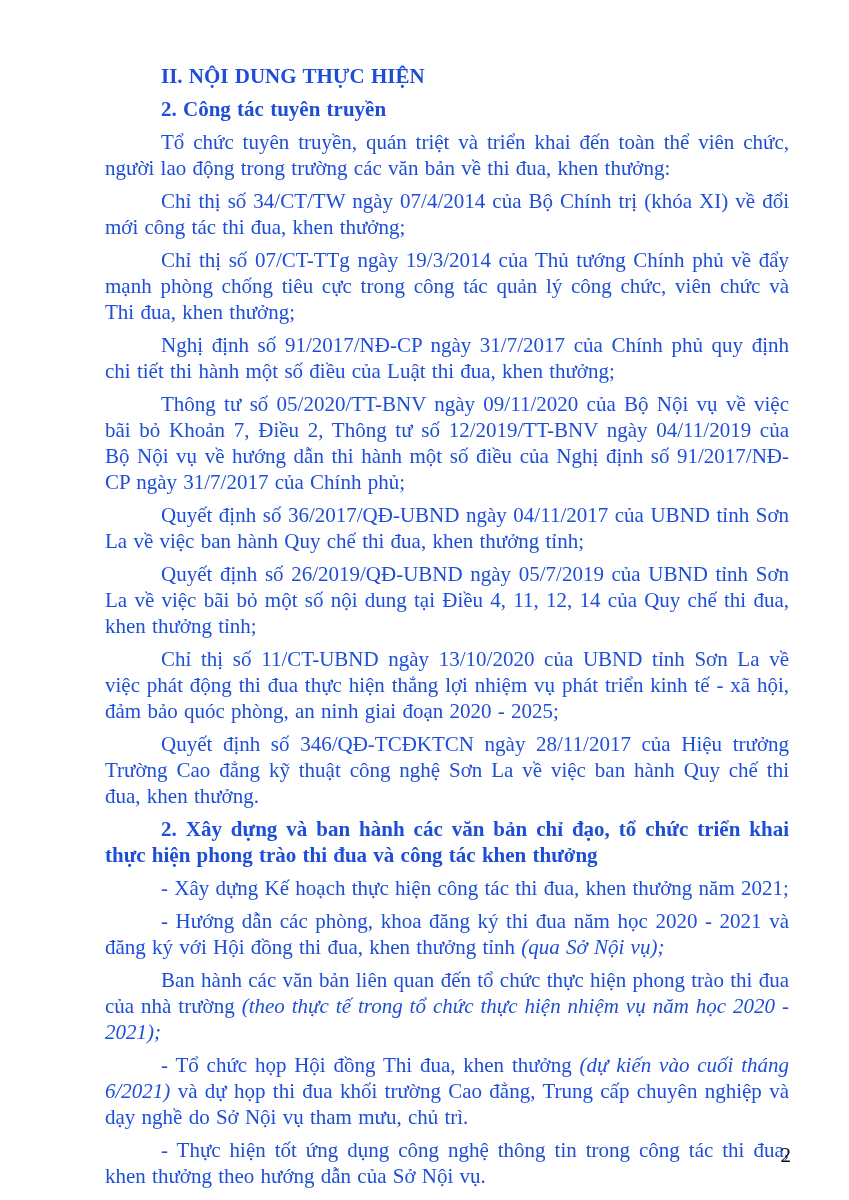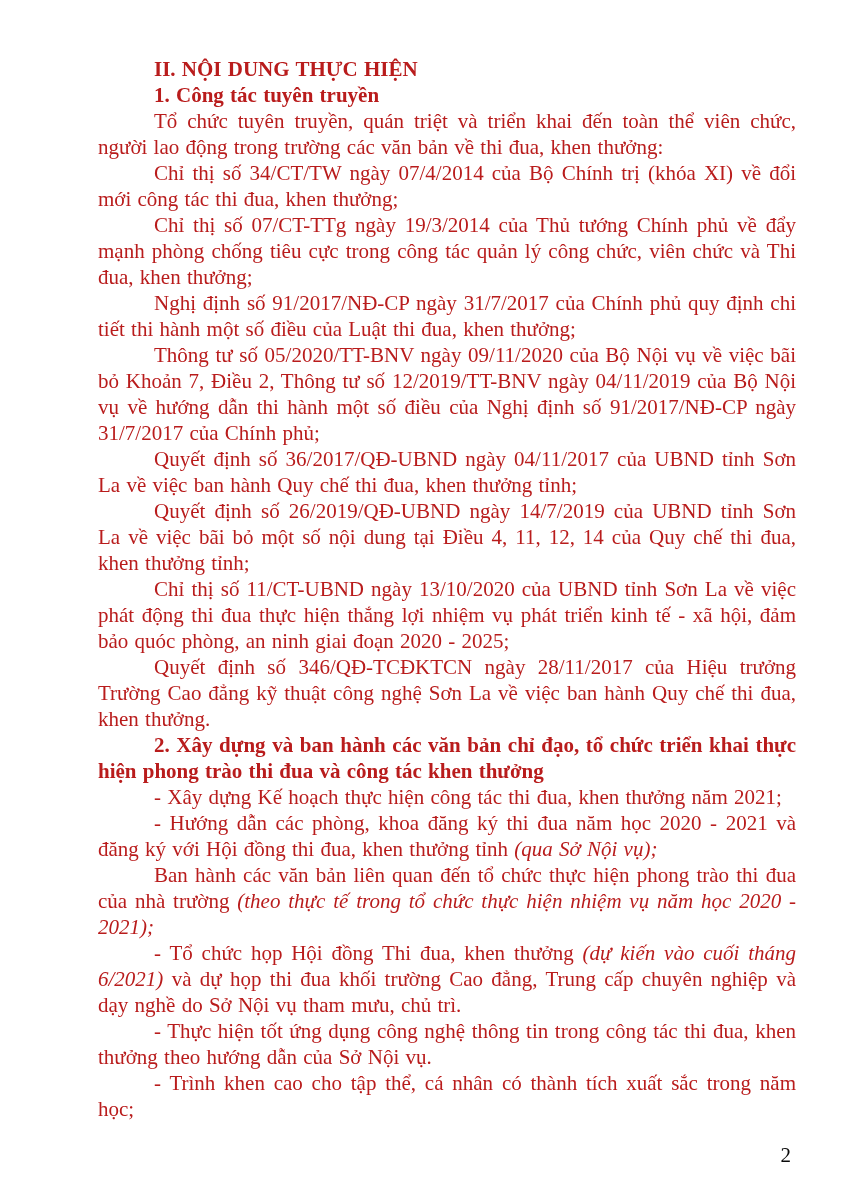--- a/index.html
+++ b/index.html
@@ -18,26 +18,26 @@
     font-family: "Liberation Serif", "DejaVu Serif", serif;
     overflow: hidden;
   }
   .content {
     position: absolute;
     left: 98px;
     top: 56px;
     width: 698px;
   }
   .para {
-    margin: 0;
+    margin: 7px;
     font-size: 21px;
     line-height: 26px;
     text-indent: 56px;
     text-align: justify;
-    color: #b91c1c;
+    color: #1d4ed8;
     word-spacing: 1px;
   }
   .para.bold { font-weight: bold; }
   .italic { font-style: italic; }
   .pagenum {
     position: absolute;
     right: 58px;
     top: 1142px;
     font-size: 21px;
     line-height: 26px;
@@ -45,35 +45,35 @@
   }
 </style>
 </head>
 <body>
 
 <div class="page">
   <div class="content">
 
     <p class="para bold"><span>II. NỘI DUNG THỰC HIỆN</span></p>
 
-    <p class="para bold"><span>1. Công tác tuyên truyền</span></p>
+    <p class="para bold"><span>2. Công tác tuyên truyền</span></p>
 
     <p class="para"><span>Tổ chức tuyên truyền, quán triệt và triển khai đến toàn thể viên chức, người lao động trong trường các văn bản về thi đua, khen thưởng:</span></p>
 
     <p class="para"><span>Chỉ thị số 34/CT/TW ngày 07/4/2014 của Bộ Chính trị (khóa XI) về đổi mới công tác thi đua, khen thưởng;</span></p>
 
     <p class="para"><span>Chỉ thị số 07/CT-TTg ngày 19/3/2014 của Thủ tướng Chính phủ về đẩy mạnh phòng chống tiêu cực trong công tác quản lý công chức, viên chức và Thi đua, khen thưởng;</span></p>
 
     <p class="para"><span>Nghị định số 91/2017/NĐ-CP ngày 31/7/2017 của Chính phủ quy định chi tiết thi hành một số điều của Luật thi đua, khen thưởng;</span></p>
 
     <p class="para"><span>Thông tư số 05/2020/TT-BNV ngày 09/11/2020 của Bộ Nội vụ về việc bãi bỏ Khoản 7, Điều 2, Thông tư số 12/2019/TT-BNV ngày 04/11/2019 của Bộ Nội vụ về hướng dẫn thi hành một số điều của Nghị định số 91/2017/NĐ-CP ngày 31/7/2017 của Chính phủ;</span></p>
 
     <p class="para"><span>Quyết định số 36/2017/QĐ-UBND ngày 04/11/2017 của UBND tỉnh Sơn La về việc ban hành Quy chế thi đua, khen thưởng tỉnh;</span></p>
 
-    <p class="para"><span>Quyết định số 26/2019/QĐ-UBND ngày 14/7/2019 của UBND tỉnh Sơn La về việc bãi bỏ một số nội dung tại Điều 4, 11, 12, 14 của Quy chế thi đua, khen thưởng tỉnh;</span></p>
+    <p class="para"><span>Quyết định số 26/2019/QĐ-UBND ngày 05/7/2019 của UBND tỉnh Sơn La về việc bãi bỏ một số nội dung tại Điều 4, 11, 12, 14 của Quy chế thi đua, khen thưởng tỉnh;</span></p>
 
     <p class="para"><span>Chỉ thị số 11/CT-UBND ngày 13/10/2020 của UBND tỉnh Sơn La về việc phát động thi đua thực hiện thắng lợi nhiệm vụ phát triển kinh tế - xã hội, đảm bảo quóc phòng, an ninh giai đoạn 2020 - 2025;</span></p>
 
     <p class="para"><span>Quyết định số 346/QĐ-TCĐKTCN ngày 28/11/2017 của Hiệu trưởng Trường Cao đẳng kỹ thuật công nghệ Sơn La về việc ban hành Quy chế thi đua, khen thưởng.</span></p>
 
     <p class="para bold"><span>2. Xây dựng và ban hành các văn bản chỉ đạo, tổ chức triển khai thực hiện phong trào thi đua và công tác khen thưởng</span></p>
 
     <p class="para"><span>- Xây dựng Kế hoạch thực hiện công tác thi đua, khen thưởng năm 2021;</span></p>
 
     <p class="para"><span>- Hướng dẫn các phòng, khoa đăng ký thi đua năm học 2020 - 2021 và đăng ký với Hội đồng thi đua, khen thưởng tỉnh </span><span class="italic">(qua Sở Nội vụ);</span></p>

